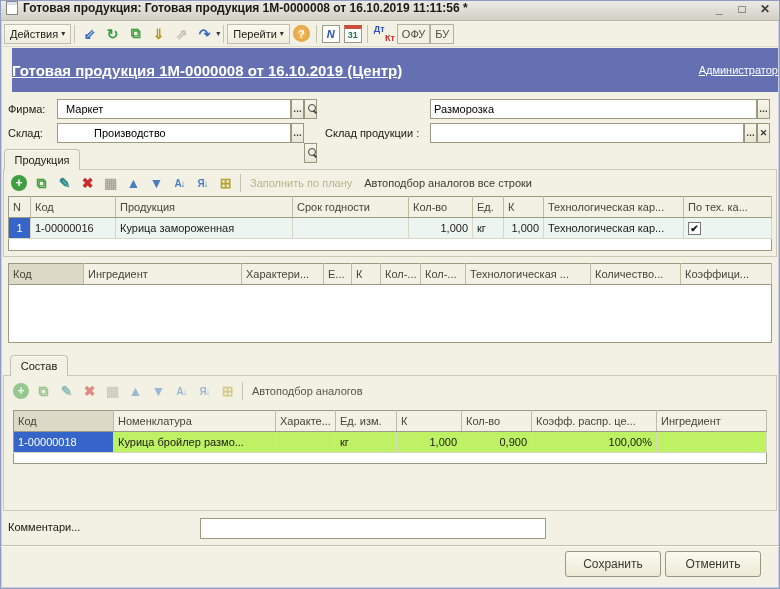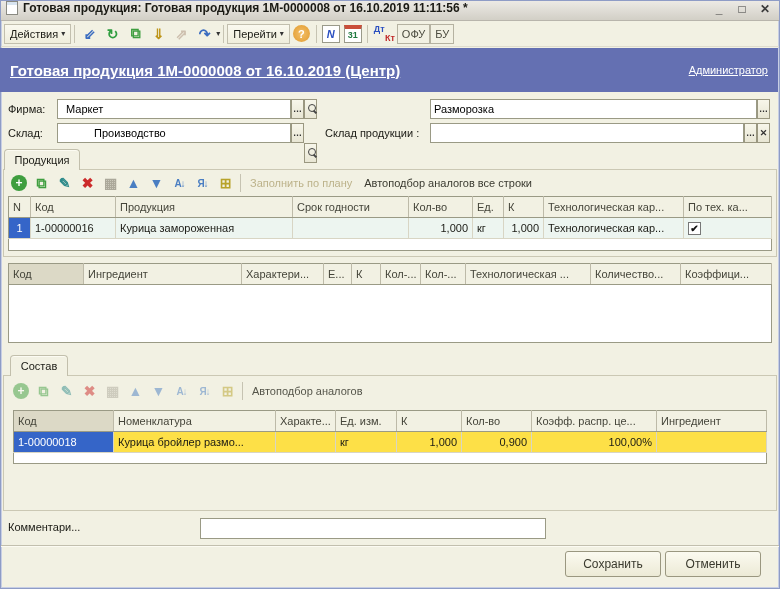--- a/index.html
+++ b/index.html
@@ -52,23 +52,23 @@
   .n-icon { color:#2A4FC0; font-style:italic; font-size:11px; }
   .cal-icon { border-top:4px solid #C94F3A; font-size:9px; color:#1f7a3f; }
   .dtkt { position:relative; width:22px; height:19px; margin:0 2px; }
   .dtkt i { position:absolute; top:0; left:1px; font-style:normal; font-size:9px; font-weight:bold; color:#2A4FC0; }
   .dtkt b { position:absolute; bottom:0; right:0; font-size:9px; color:#C02A2A; }
   .toggle-btn { height:20px; padding:0 4px; display:inline-flex; align-items:center;
     border:1px solid #B5B2A1; background:#F2F1E3; color:#4a4a3e; }
 
   
   .banner {
-    position:absolute; top:48px; left:0; right:2px; height:44px;
+    position:absolute; top:48px; left:12px; right:2px; height:44px;
     background:#6470B2; color:#fff;
-    display:flex; align-items:center; padding:0 10px;
+    display:flex; align-items:center; padding:0 0;
   }
   .banner-title { font-size:15px; font-weight:bold; text-decoration:underline; flex:1; }
   .banner-user { font-size:11px; text-decoration:underline; }
 
   
   .f-label { position:absolute; height:20px; display:flex; align-items:center; color:#1a1a14; }
   .f-input { position:absolute; height:20px; background:#fff; border:1px solid #9a9a85;
     font-family:"Liberation Sans",sans-serif; font-size:11px; padding:0 3px; }
   .mini-btn { position:absolute; width:13px; height:20px; background:linear-gradient(#F7F6EA,#E8E6D4);
     border:1px solid #9a9780; display:flex; align-items:center; justify-content:center;
@@ -94,21 +94,21 @@
 
   
   .grid { position:absolute; }
   table { border-collapse:collapse; table-layout:fixed; width:100%; background:#fff;
     border:1px solid #9a9a85; }
   th { height:21px; background:#F2F1E3; color:#45453a; font-weight:normal; text-align:left;
     padding:0 4px; border-right:1px solid #BDBAA8; border-bottom:1px solid #9a9a85;
     white-space:nowrap; overflow:hidden; }
   th.hdr-dark { background:#DCD9C6; }
   td { height:21px; padding:0 4px; border-right:1px solid #D8D5C4; border-bottom:1px solid #D8D5C4;
-    white-space:nowrap; overflow:hidden; background:#fde047; }
+    white-space:nowrap; overflow:hidden; background:#bef264; }
   tr.prod-row td { background:#EDF5F0; }
   td.numcell { text-align:right; }
   td.sel-blue { background:#3565C8 !important; color:#fff; }
   td.filler { background:#fff; border-right:none; border-bottom:none; }
   tr.totals td { background:#F2F1E3; height:23px; }
   .checkbox { display:inline-flex; width:13px; height:13px; background:#fff; border:1px solid #777;
     align-items:center; justify-content:center; font-size:10px; font-weight:bold; color:#111;
     vertical-align:middle; }
 
   

